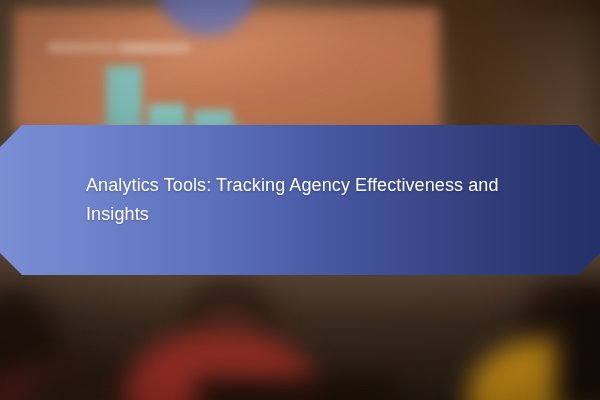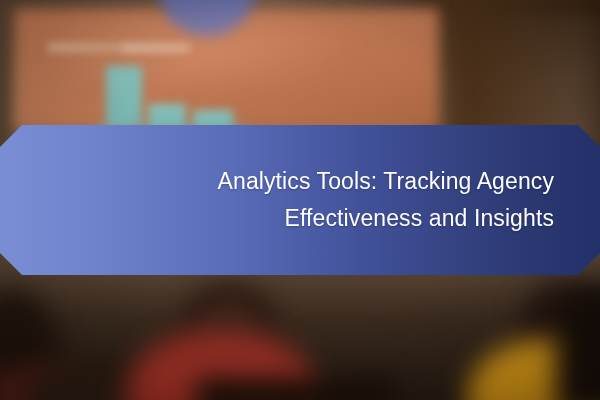--- a/index.html
+++ b/index.html
@@ -203,24 +203,24 @@
     background: linear-gradient(to right, #7a8ed4 0%, #6f84cd 14%, #5a6db9 38%, #44549d 58%, #33417f 78%, #28356e 92%, #24306a 100%);
     clip-path: polygon(22px 0, 578px 0, 600px 22px, 600px 128px, 578px 150px, 22px 150px, 0 128px, 0 22px);
     display: flex;
     align-items: center;
     justify-content: center;
     box-sizing: border-box;
     padding: 0 46px;
   }
   .banner-title {
     color: #ffffff;
-    font-size: 23px;
+    font-size: 18px;
     font-weight: 400;
     line-height: 1.62;
-    text-align: right;
+    text-align: left;
     letter-spacing: .1px;
     text-shadow: 0 1px 2px rgba(20,26,60,.35);
     max-width: 500px;
     margin-left: 40px;
   }
 </style>
 </head>
 <body>
 
 <div id="stage">

